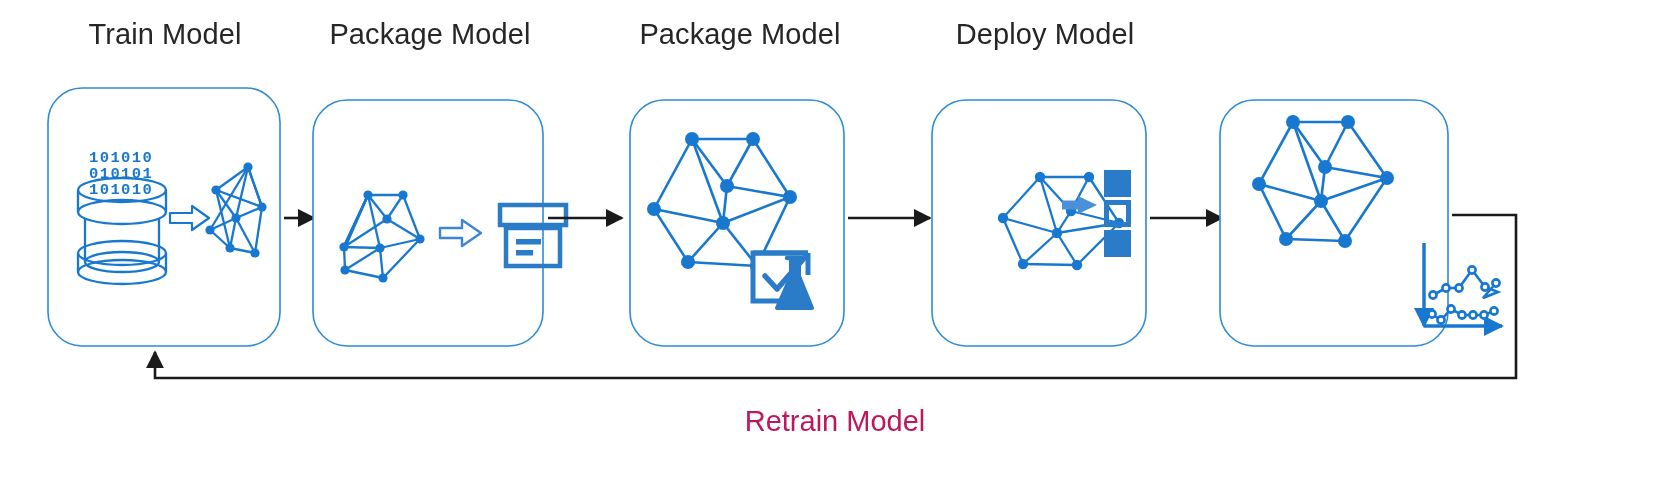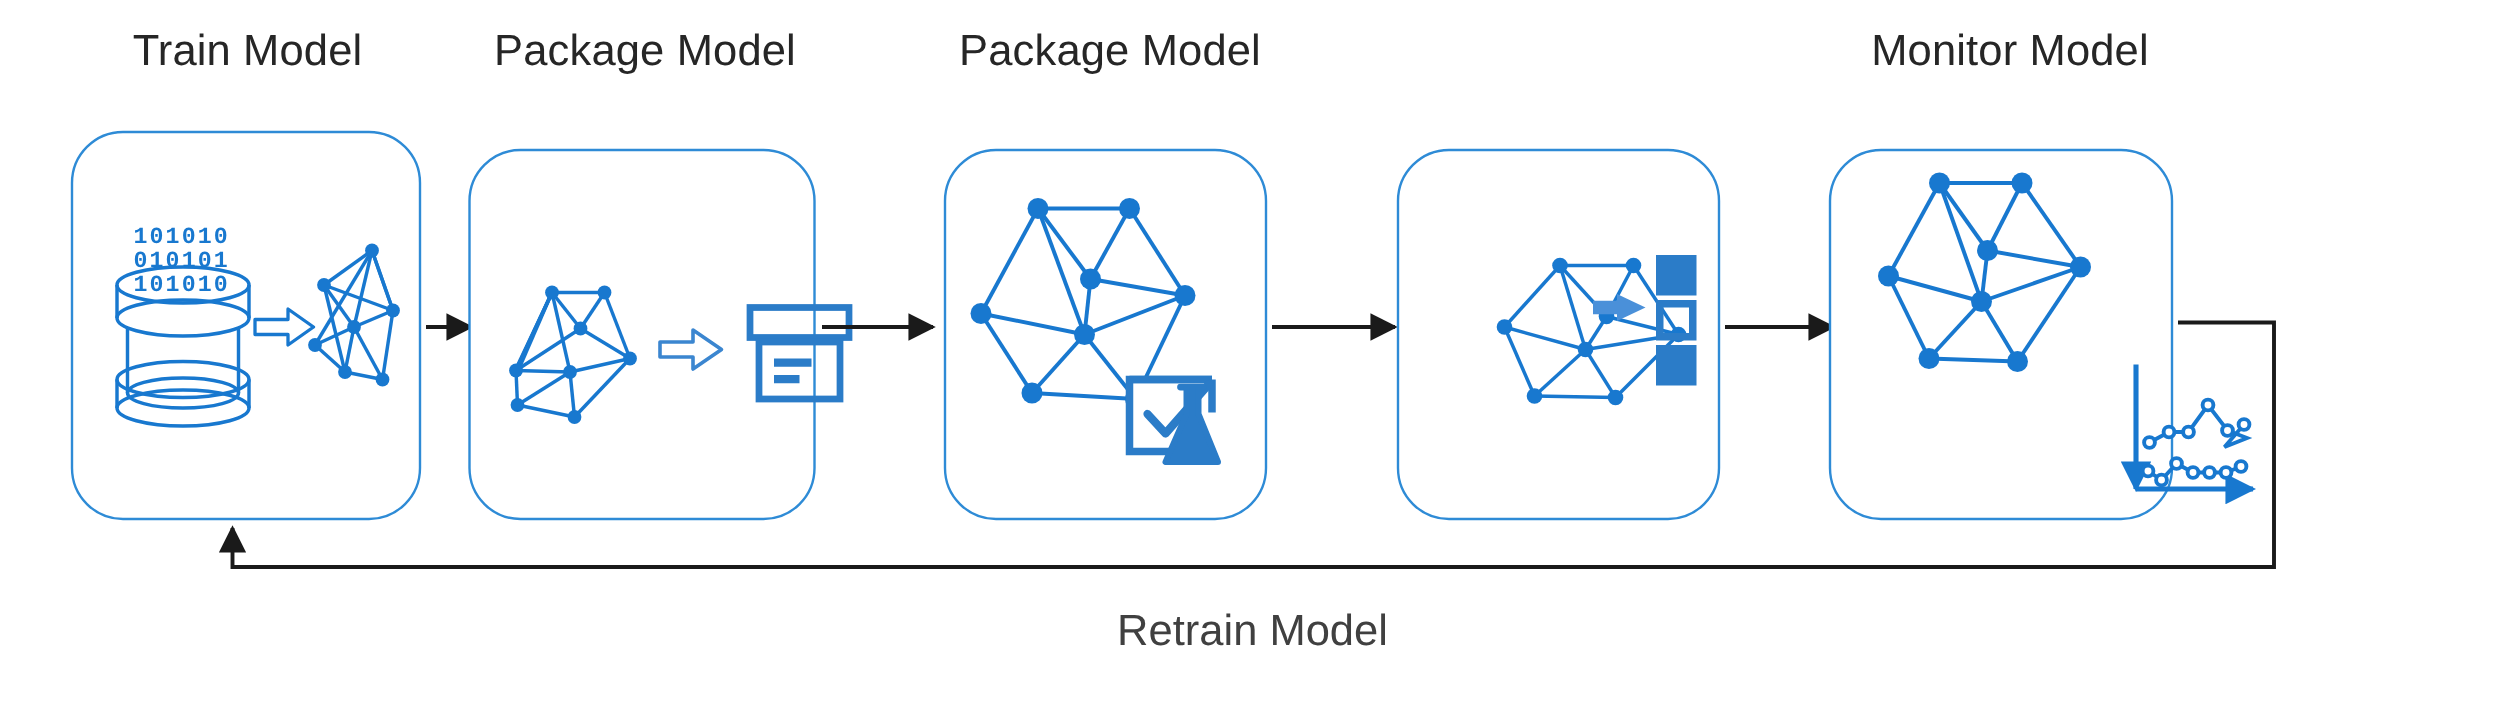--- a/index.html
+++ b/index.html
@@ -34,42 +34,42 @@
     color: #262626;
     letter-spacing: 0.1px;
     white-space: nowrap;
     font-family: "Liberation Sans", sans-serif;
   }
   .loop-label {
     position: absolute;
     text-align: center;
     font-size: 29px;
     font-weight: 400;
-    color: #404040;
+    color: #be185d;
     white-space: nowrap;
     left: 0;
     width: 1670px;
     top: 405px;
     font-family: "Liberation Sans", sans-serif;
   }
   .t0 { left: 45px;   width: 240px; top: 18px; }
   .t1 { left: 310px;  width: 240px; top: 18px; }
   .t2 { left: 620px;  width: 240px; top: 18px; }
   .t3 { left: 925px;  width: 240px; top: 18px; }
   .t4 { left: 1215px; width: 250px; top: 18px; }
 </style>
 </head>
 <body>
 
 <div id="stage">
 
   <div class="step-title t1">Package Model</div>
   <div class="step-title t0">Train Model</div>
   <div class="step-title t2">Package Model</div>
-  <div class="step-title t4">Monitor Model</div>
+  <div class="step-title t3">Deploy Model</div>
 
   <div class="loop-label">Retrain Model</div>
 
   <svg class="stage-svg" viewBox="0 0 1670 484" xmlns="http://www.w3.org/2000/svg">
     <defs>
       <marker id="blkArrow" viewBox="0 0 10 10" refX="9" refY="5" markerWidth="7" markerHeight="7" orient="auto-start-reverse">
         <path d="M 0 0 L 10 5 L 0 10 z" fill="#1A1A1A"></path>
       </marker>
       <marker id="blkArrowUp" viewBox="0 0 10 10" refX="9" refY="5" markerWidth="7" markerHeight="7" orient="auto-start-reverse">
         <path d="M 0 0 L 10 5 L 0 10 z" fill="#1A1A1A"></path>

